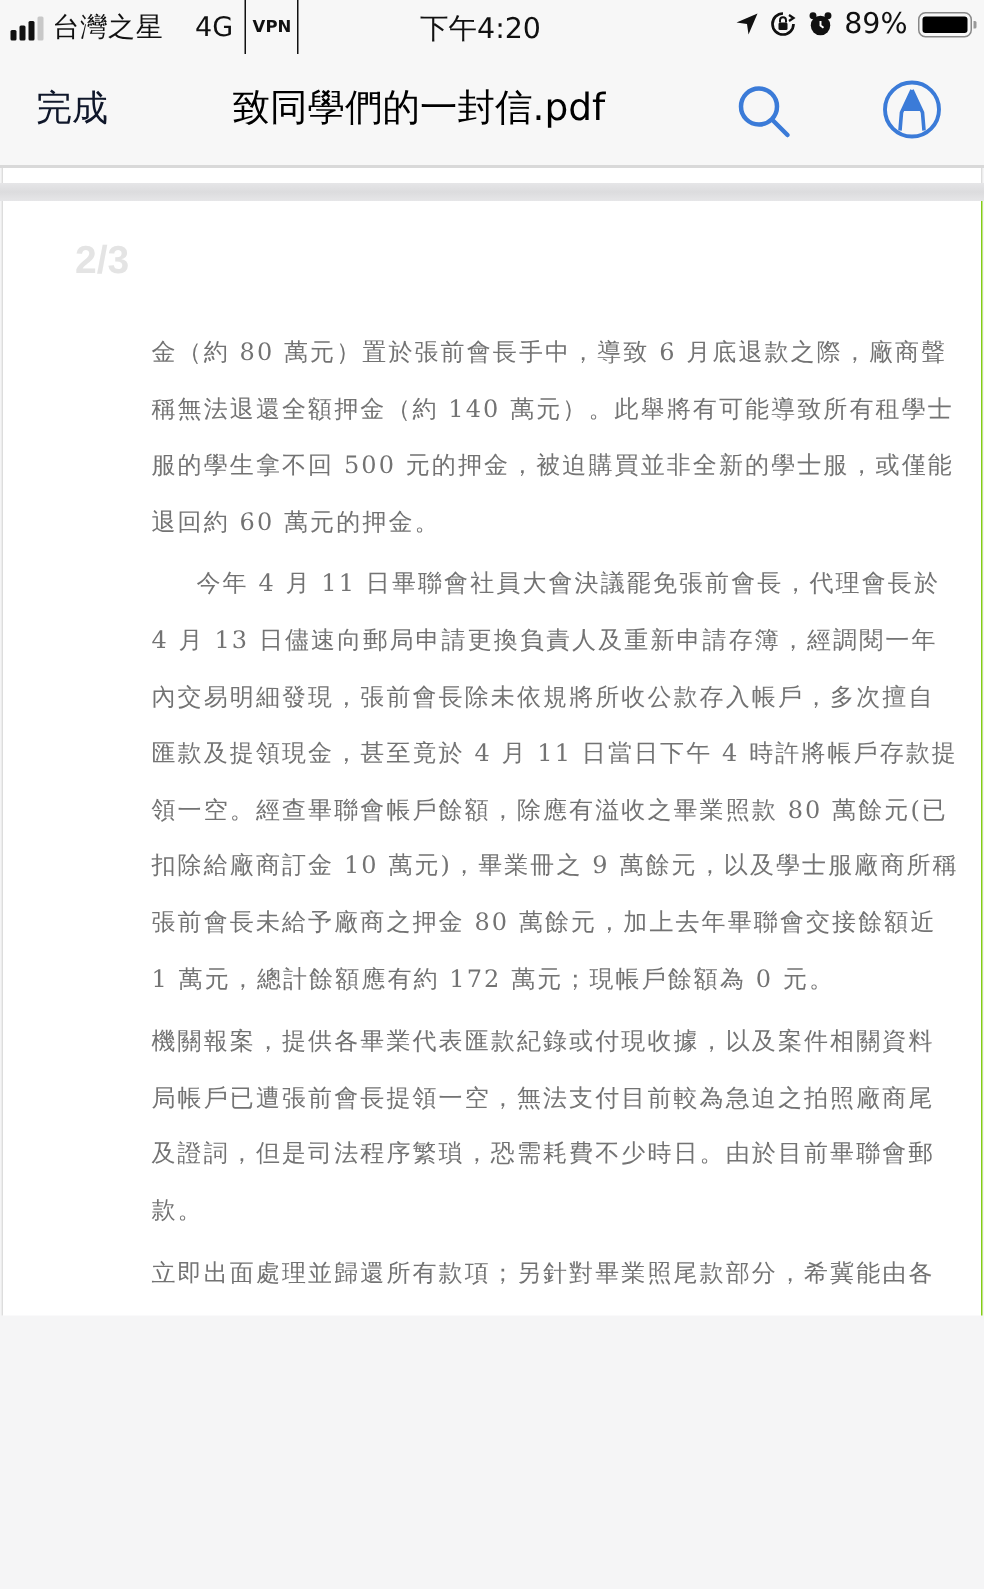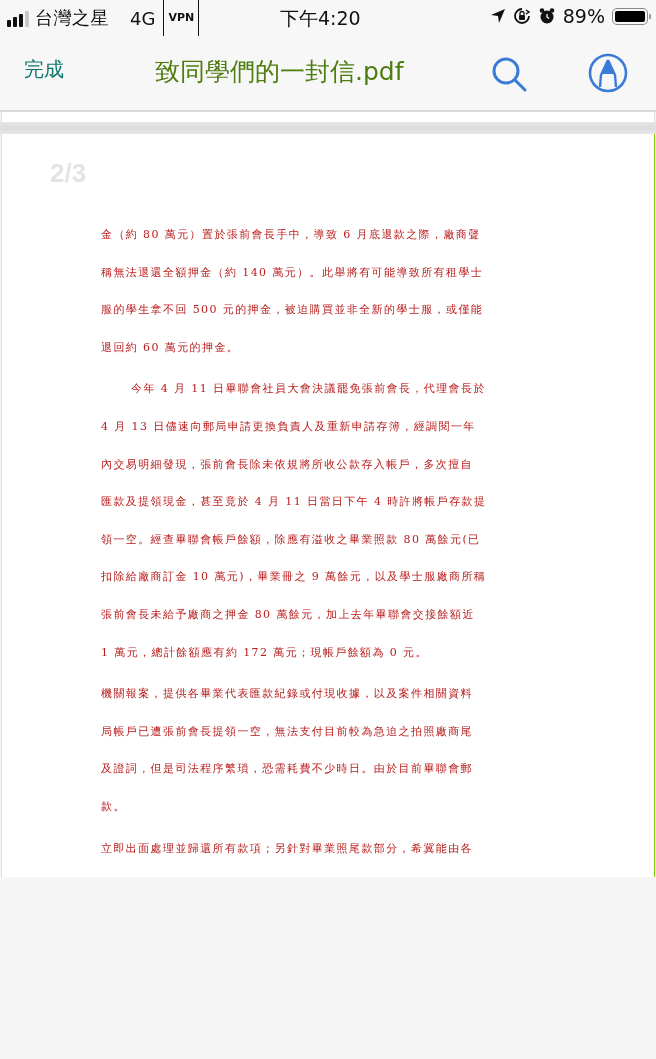--- a/index.html
+++ b/index.html
@@ -34,22 +34,22 @@
     .battery::after {
       content: ""; position: absolute; right: -4px; top: 5px; width: 2px; height: 5px;
       background: #999; border-radius: 0 1px 1px 0;
     }
 
     .nav-bar {
       position: absolute; left: 0; top: 36px; width: 656px; height: 74px;
       background: #f7f7f7;
       display: flex; align-items: center;
     }
-    .done-btn { position: absolute; left: 24px; top: 20px; font-size: 20px; color: #0f766e; cursor: pointer; }
-    .doc-title { position: absolute; left: 155px; top: 19px; font-size: 25px; color: #4d7c0f; }
+    .done-btn { position: absolute; left: 24px; top: 20px; font-size: 24px; color: #0f172a; cursor: pointer; }
+    .doc-title { position: absolute; left: 155px; top: 19px; font-size: 25px; color: #000000; }
     .search-btn { position: absolute; left: 489px; top: 18px; width: 42px; height: 42px; cursor: pointer; }
     .markup-btn { position: absolute; left: 586px; top: 15px; width: 44px; height: 44px; cursor: pointer; }
 
     .divider-top { position: absolute; left: 0; top: 110px; width: 656px; height: 2px; background: #d9d9d9; }
     .prev-page {
       position: absolute; left: 1px; top: 112px; width: 654px; height: 10px;
       background: #fff; border-left: 1px solid #ddd; border-right: 1px solid #ddd;
     }
     .page-gap {
       position: absolute; left: 0; top: 122px; width: 656px; height: 12px;
@@ -59,21 +59,21 @@
       position: absolute; left: 1px; top: 134px; width: 654px; height: 743px;
       background: #fff; border-left: 1px solid #ddd; border-right: 1px solid #84cc16;
     }
     .page-indicator {
       position: absolute; left: 48px; top: 24px; font-size: 26px; color: #e4e4e4;
       font-family: "Liberation Sans", sans-serif; font-weight: bold;
     }
     .doc-body {
       position: absolute; left: 99px; top: 82px; width: 460px;
       font-family: "DejaVu Serif", "Liberation Serif", serif;
-      font-size: 11px; color: #b91c1c; line-height: 37.6px;
+      font-size: 16px; color: #737373; line-height: 37.6px;
     }
     .doc-line { white-space: nowrap; display: block; letter-spacing: 1.4px; text-align: justify; }
     .doc-line.indent { padding-left: 30px; }
     .para-gap { height: 4px; }
   </style>
 </head>
 <body>
 
 <div class="status-bar">
   <div class="signal">

